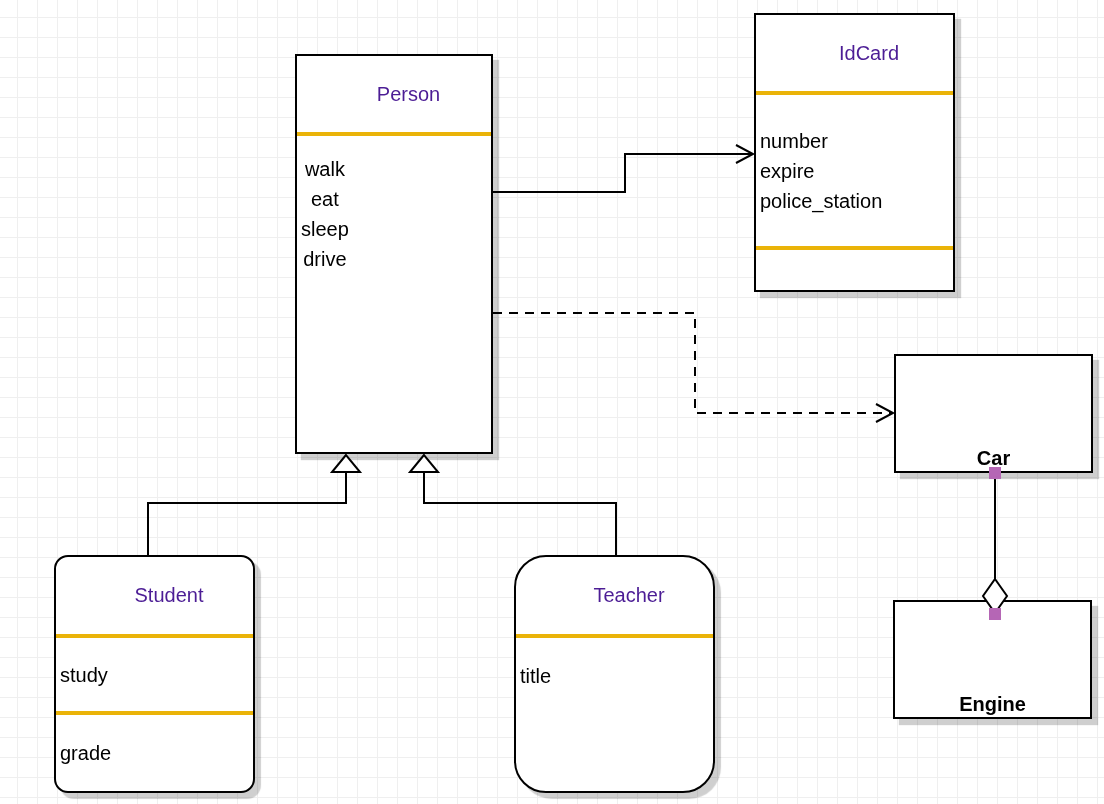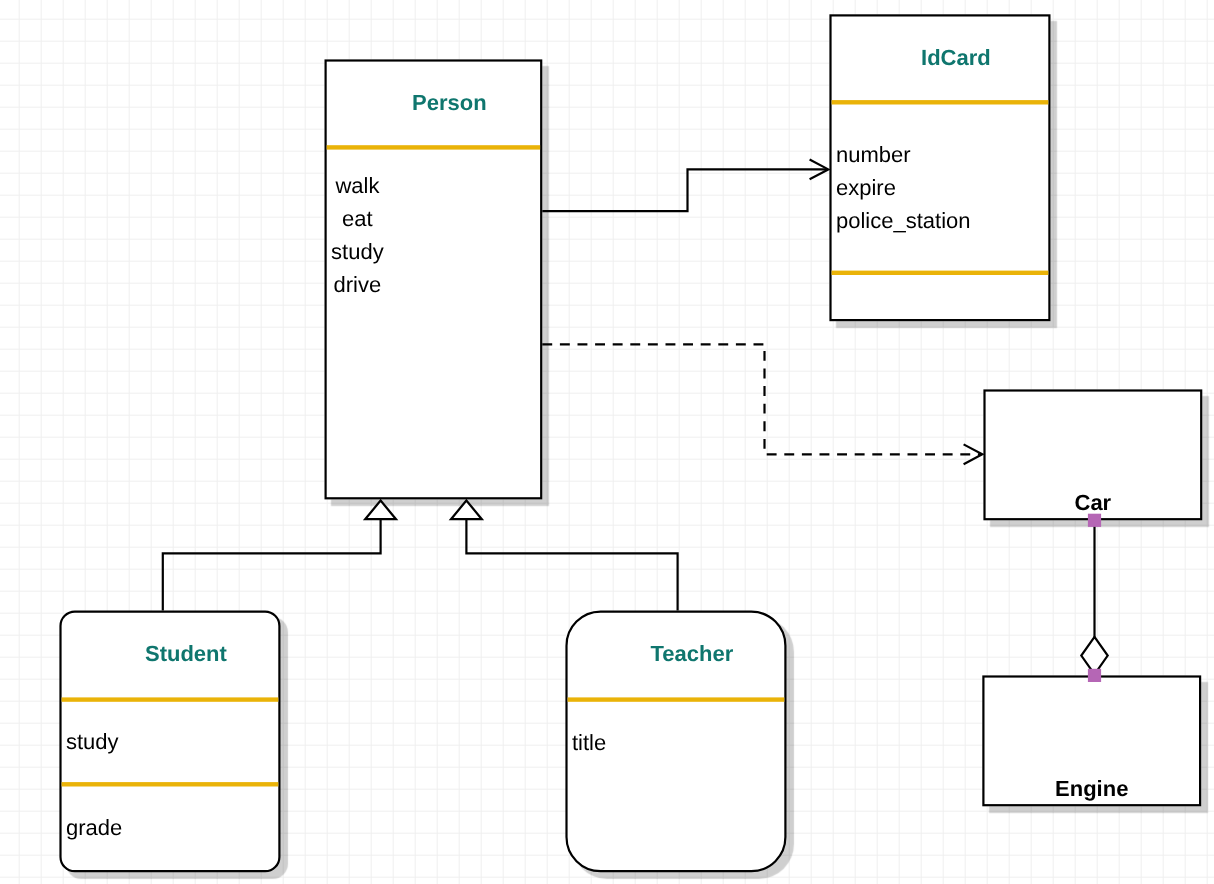--- a/index.html
+++ b/index.html
@@ -22,23 +22,23 @@
     position: absolute;
     background: #ffffff;
     border: 2px solid #000000;
     box-shadow: 6px 6px 1px rgba(0,0,0,0.19);
     z-index: 1;
   }
   .cls-title {
     display: flex;
     align-items: center;
     justify-content: center;
-    font-weight: bold;
+    font-weight: normal;
     font-size: 20px;
-    color: #0f766e;
+    color: #4c1d95;
     margin-left: 29px;
   }
   .cls-comp {
     display: flex;
     align-items: center;
     border-top: 4px solid #eab308;
     padding-left: 4px;
     font-size: 20px;
     line-height: 30px;
     color: #000000;
@@ -68,37 +68,37 @@
 </style>
 </head>
 <body>
 
 <div class="canvas">
 
   <div class="uml-class" style="left:295px; top:54px; width:198px; height:400px;text-align:center;">
     <div class="cls-title" style="height:76px">Person</div>
     <div class="cls-comp" style="height:160px">walk
 eat
-study
+sleep
 drive</div>
   </div>
 
   <div class="uml-class" style="left:754px; top:13px; width:201px; height:279px;">
     <div class="cls-title" style="height:76px">IdCard</div>
     <div class="cls-comp" style="height:155px">number
 expire
 police_station</div>
     <div class="cls-comp" style="height:44px"></div>
   </div>
 
   <div class="uml-class" style="left:894px; top:354px; width:199px; height:119px;">
     <div class="title-only">Car</div>
   </div>
 
-  <div class="uml-class" style="left:893px; top:614px; width:199px; height:119px;">
+  <div class="uml-class" style="left:893px; top:600px; width:199px; height:119px;">
     <div class="title-only">Engine</div>
   </div>
 
   <div class="uml-class" style="left:54px; top:555px; width:201px; height:238px;border-radius:14px;">
     <div class="cls-title" style="height:77px">Student</div>
     <div class="cls-comp" style="height:77px">study</div>
     <div class="cls-comp" style="height:80px">grade</div>
   </div>
 
   <div class="uml-class" style="left:514px; top:555px; width:201px; height:238px;border-radius:32px;">

